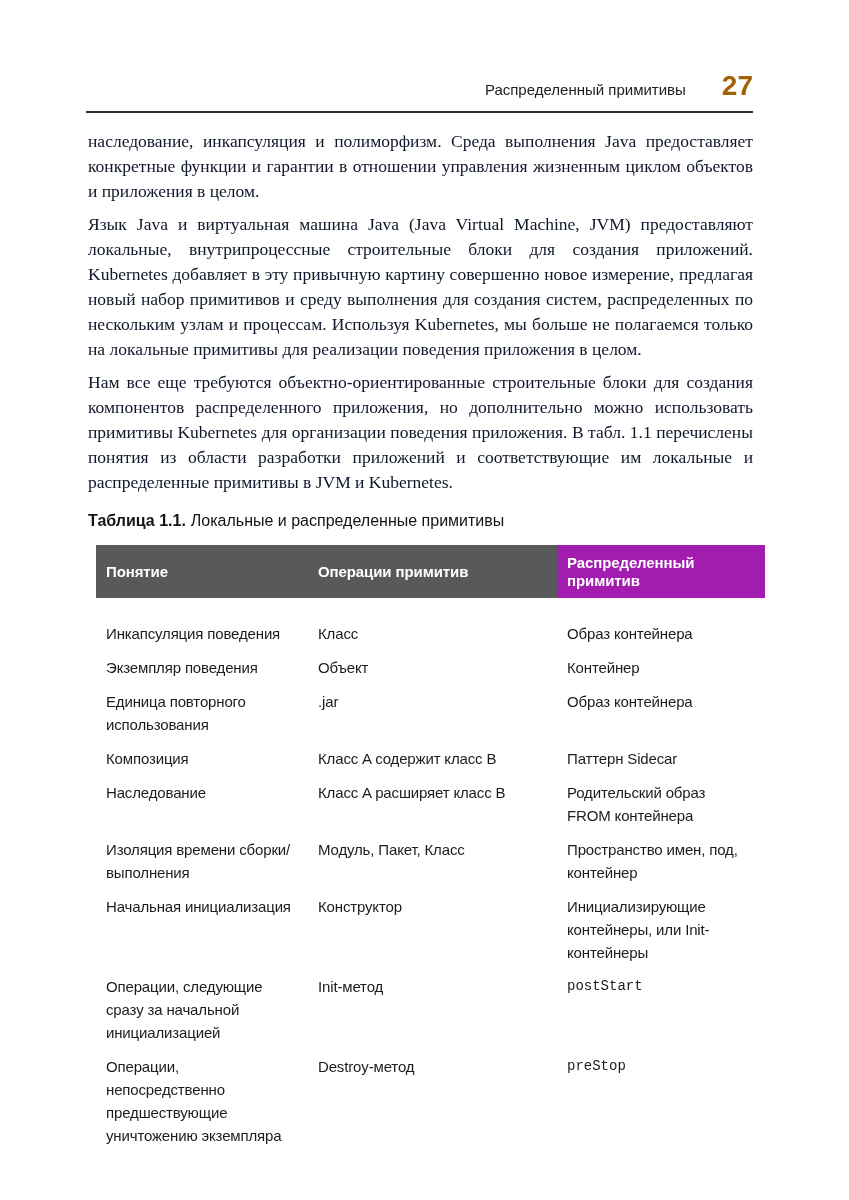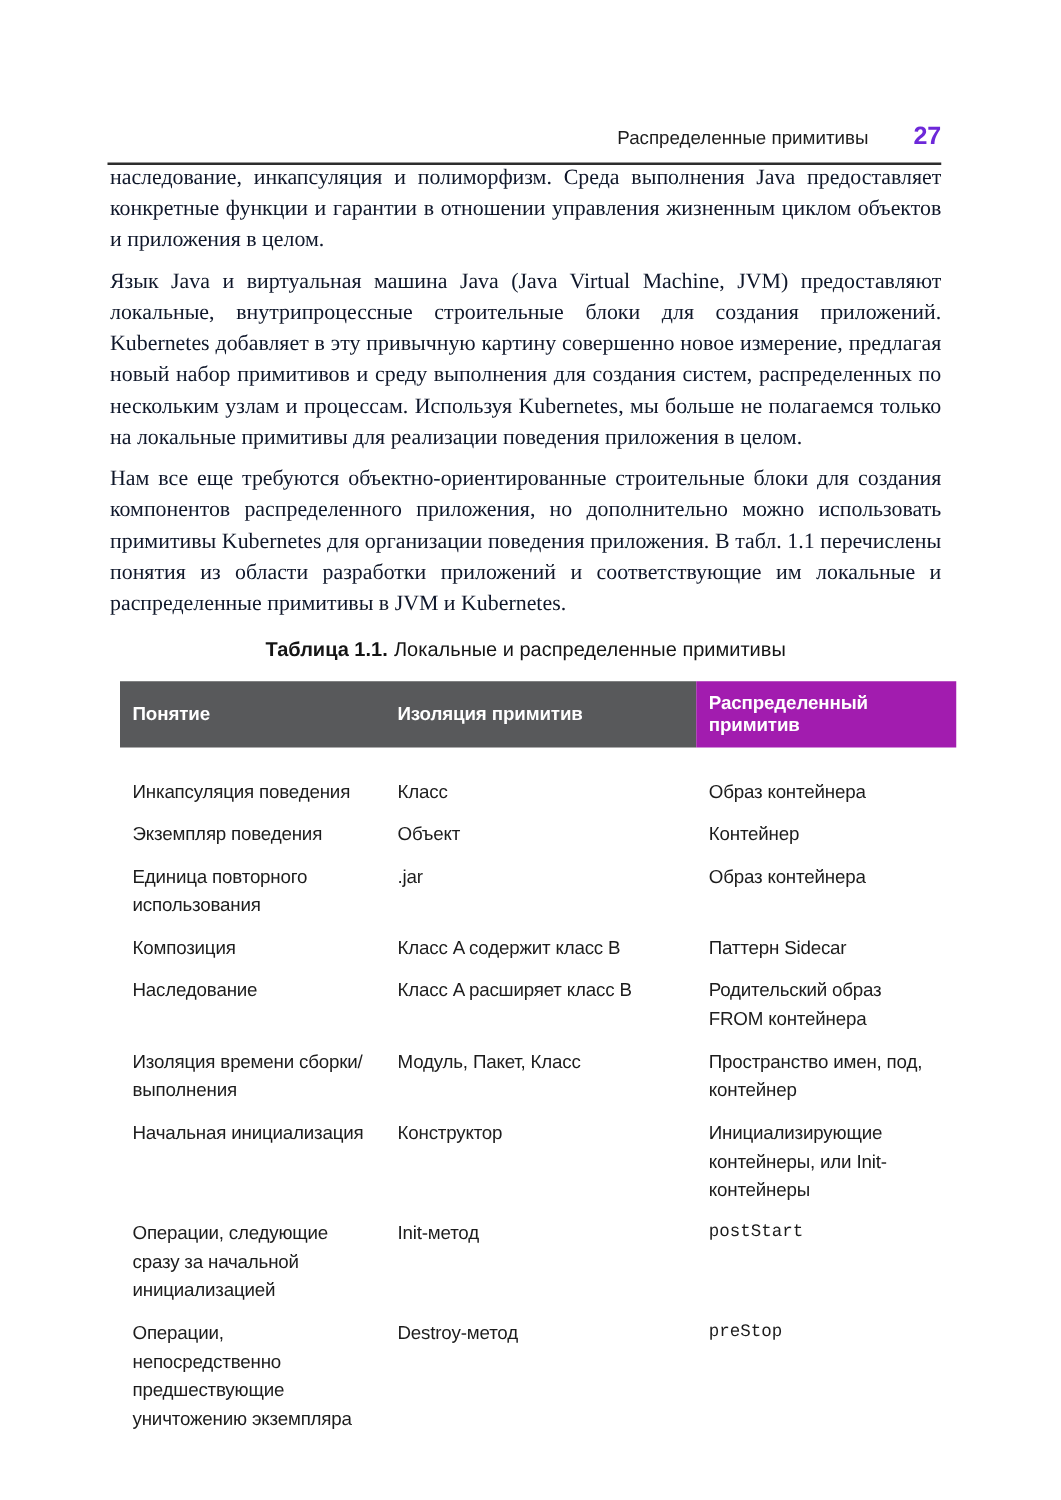--- a/index.html
+++ b/index.html
@@ -22,25 +22,24 @@
     justify-content: flex-end;
     align-items: baseline;
     padding-bottom: 9px;
     border-bottom: 2px solid #2d2d2d;
   }
   .page-header .section-title {
     font-size: 15px;
     color: #1d1d1d;
   }
   .page-header .page-number {
-    font-size: 20px;
+    font-size: 28px;
     font-weight: bold;
-    color: #6d28d9;
+    color: #a16207;
     margin-left: 36px;
-    margin-top: 28px;
   }
 
   
   .body-text {
     position: absolute;
     left: 88px;
     top: 129px;
     width: 665px;
   }
   .body-text p {
@@ -54,21 +53,20 @@
 
   
   .table-caption {
     position: absolute;
     left: 88px;
     top: 511px;
     width: 665px;
     font-size: 16px;
     line-height: 20px;
     color: #141414;
-    text-align: center;
   }
   .table-caption .caption-label { font-weight: bold; margin-right: 5px; }
 
   
   table.primitives {
     position: absolute;
     left: 96px;
     top: 545px;
     width: 669px;
     border-collapse: collapse;
@@ -102,21 +100,21 @@
     font-size: 14px;
     letter-spacing: 0;
   }
 </style>
 </head>
 <body>
 
 <div class="page">
 
   <div class="page-header">
-    <span class="section-title">Распределенные примитивы</span>
+    <span class="section-title">Распределенный примитивы</span>
     <span class="page-number">27</span>
   </div>
 
   <div class="body-text">
     <p>наследование, инкапсуляция и полиморфизм. Среда выполнения Java предоставляет конкретные функции и гарантии в отношении управления жизненным циклом объектов и приложения в целом.</p>
     <p>Язык Java и виртуальная машина Java (Java Virtual Machine, JVM) предоставляют локальные, внутрипроцессные строительные блоки для создания приложений. Kubernetes добавляет в эту привычную картину совершенно новое измерение, предлагая новый набор примитивов и среду выполнения для создания систем, распределенных по нескольким узлам и процессам. Используя Kubernetes, мы больше не полагаемся только на локальные примитивы для реализации поведения приложения в целом.</p>
     <p>Нам все еще требуются объектно-ориентированные строительные блоки для создания компонентов распределенного приложения, но дополнительно можно использовать примитивы Kubernetes для организации поведения приложения. В табл. 1.1 перечислены понятия из области разработки приложений и соответствующие им локальные и распределенные примитивы в JVM и Kubernetes.</p>
   </div>
 
   <div class="table-caption">
@@ -125,21 +123,21 @@
 
   <table class="primitives">
     <colgroup>
       <col class="c1">
         <col class="c2">
         <col class="c3">
     </colgroup>
     <thead>
       <tr>
         <th style="background: rgb(88, 89, 91);">Понятие</th>
-        <th style="background: rgb(88, 89, 91);">Изоляция примитив</th>
+        <th style="background: rgb(88, 89, 91);">Операции примитив</th>
         <th style="background: #a21caf;">Распределенный примитив</th>
       </tr>
     </thead>
     <tbody id="table-body">
         <tr>
           <td>Инкапсуляция поведения</td>
           <td>Класс</td>
           <td>Образ контейнера</td>
         </tr>
         <tr>

